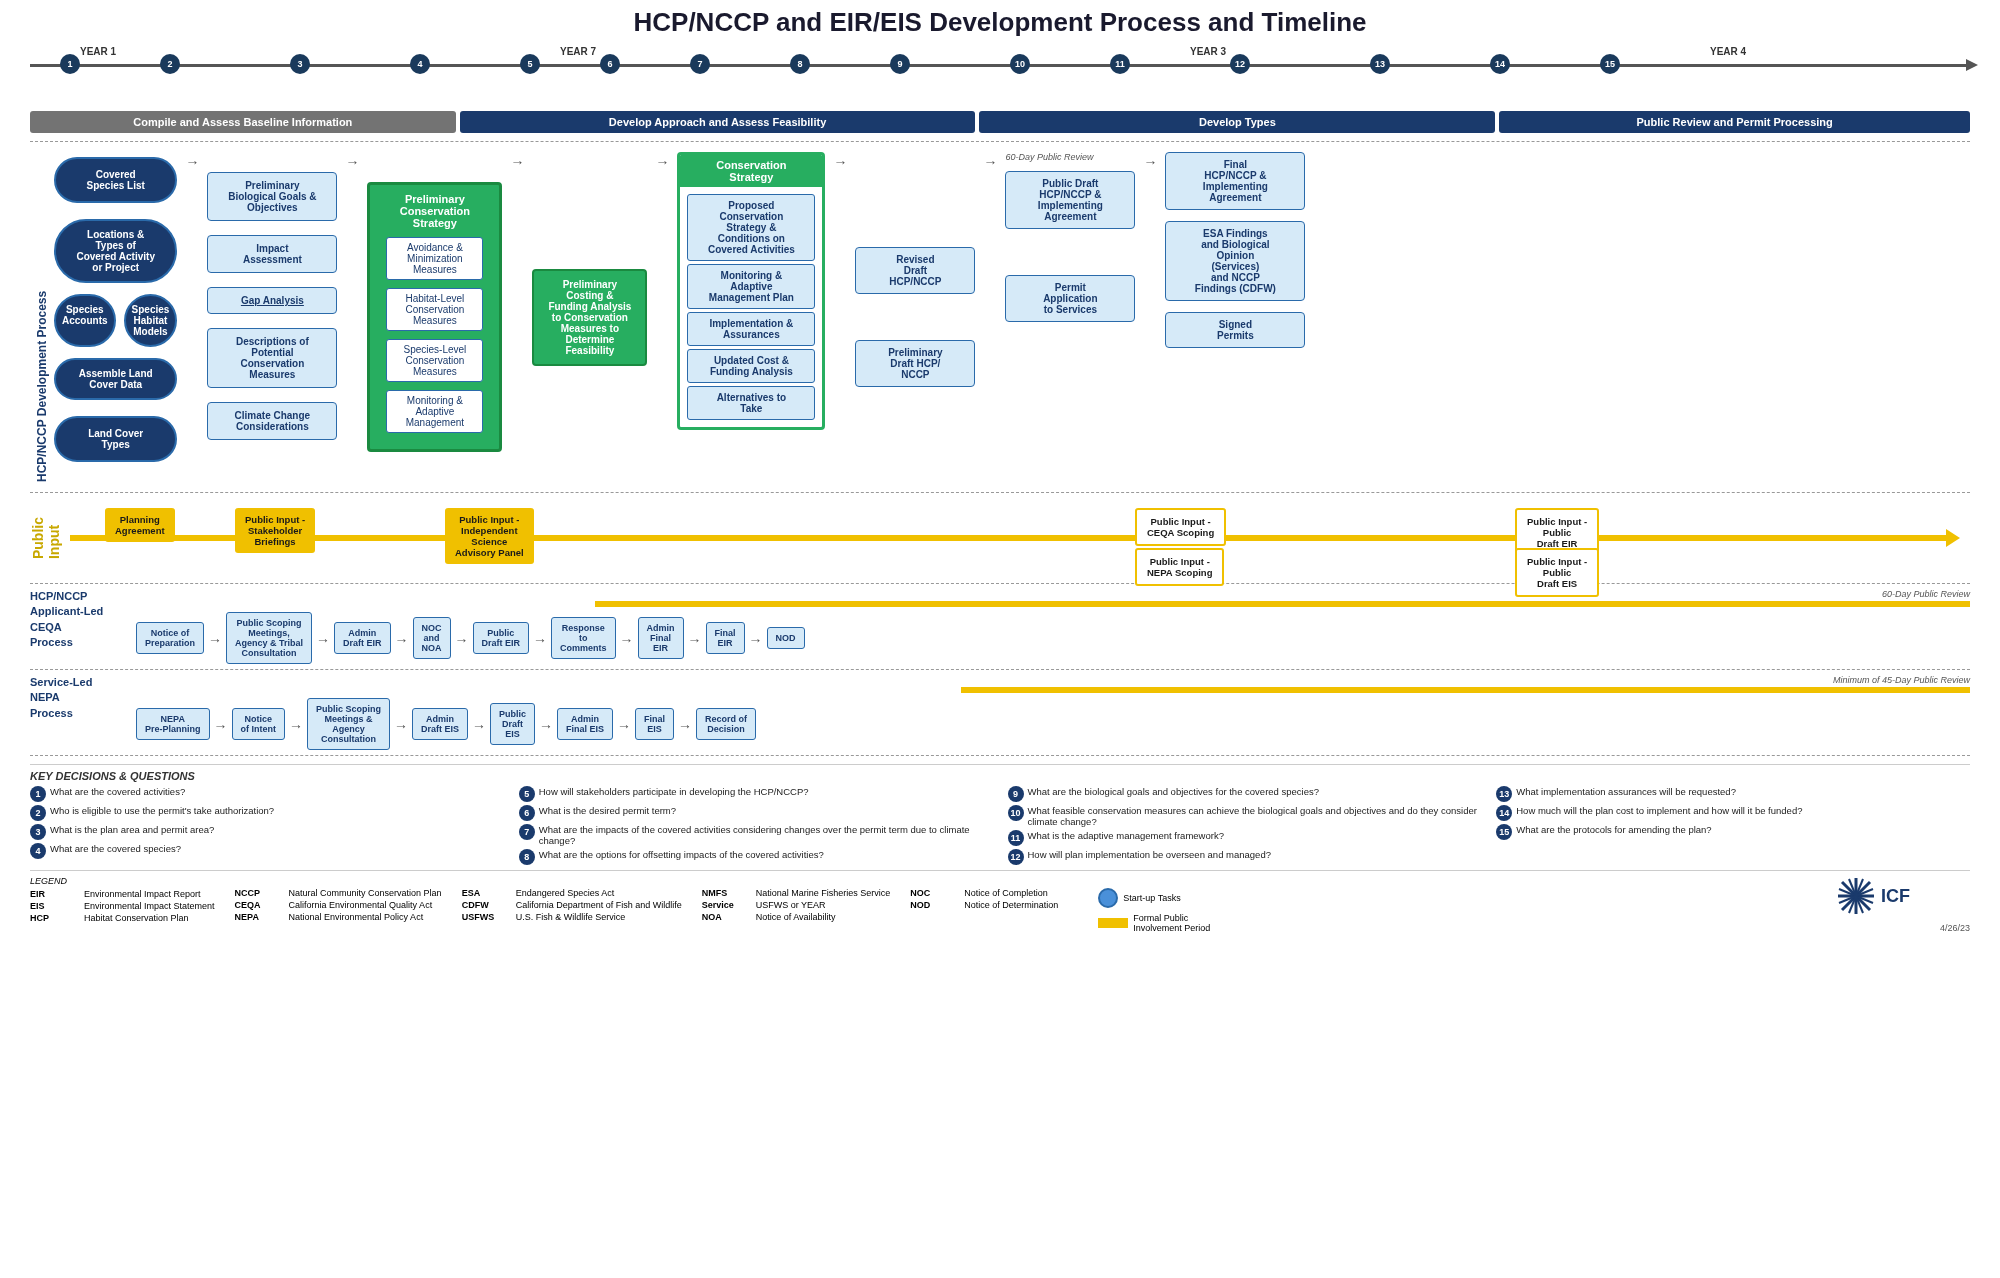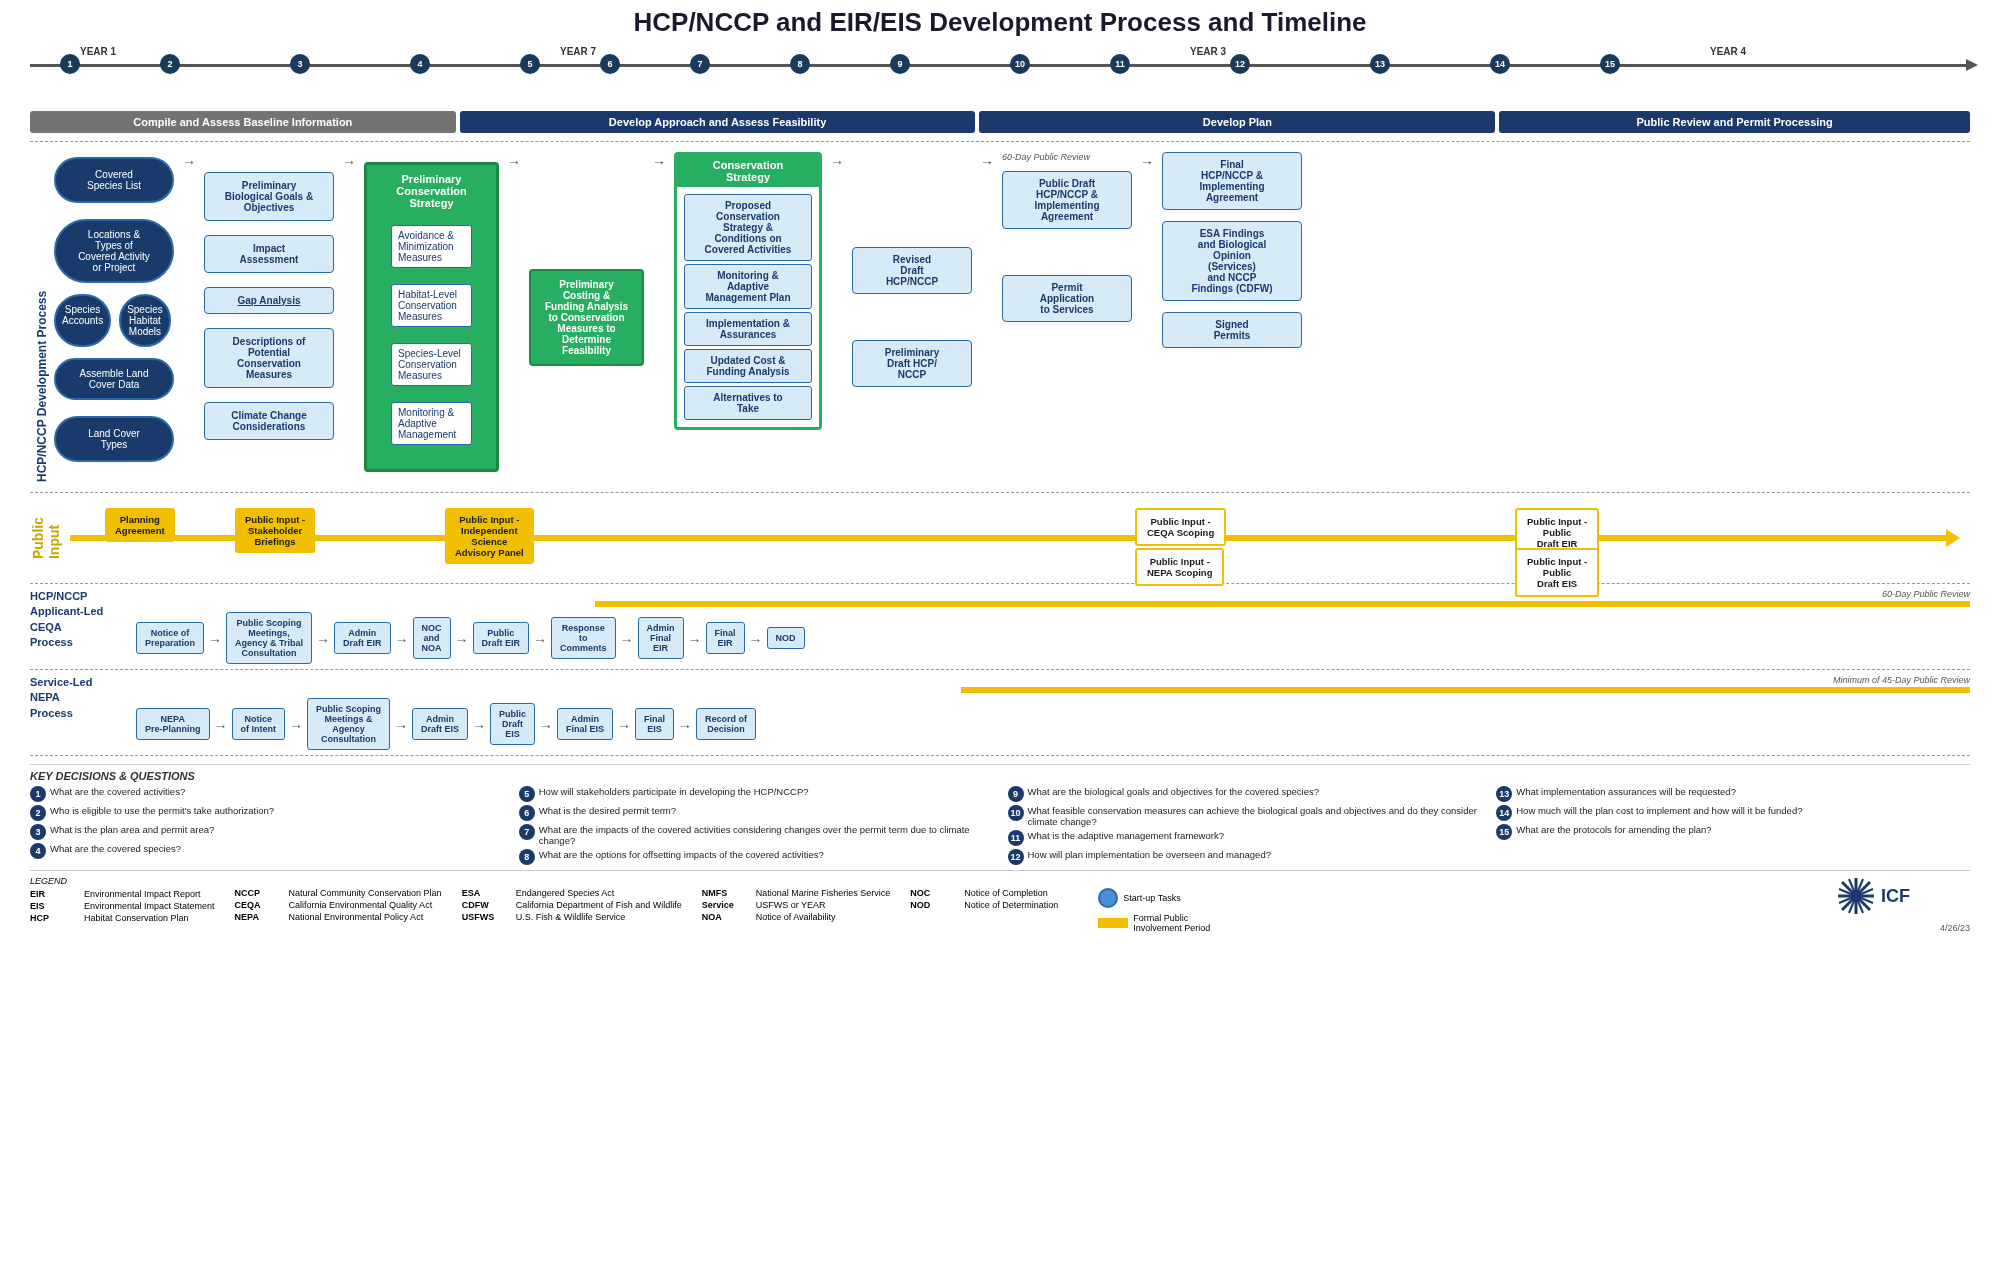--- a/index.html
+++ b/index.html
@@ -129,21 +129,21 @@
     }
 
     
     .oval-box {
       background: #4a90d9;
       color: white;
       border-radius: 50px;
       padding: 8px 12px;
       text-align: center;
       font-size: 10px;
-      font-weight: normal;
+      font-weight: bold;
       border: 2px solid #2a6aaa;
     }
     .oval-box.dark {
       background: #1a3a6c;
     }
 
     
     .rect-box {
       background: #d6eaf8;
       border: 1.5px solid #2a6aaa;
@@ -182,22 +182,23 @@
       border-radius: 3px;
     }
 
     
     .green-inner-box {
       background: white;
       border: 1.5px solid #2a6aaa;
       color: #1a3a6c;
       border-radius: 3px;
       padding: 4px 6px;
+      text-align: center;
       font-size: 10px;
-      margin: 16px;
+      margin: 8px;
     }
 
     
     .public-input-section {
       display: flex;
       margin: 5px 10px;
       align-items: center;
       min-height: 80px;
       position: relative;
     }
@@ -349,21 +350,21 @@
     <div style="position:absolute;top:8px;left:1080px;" class="timeline-node">11</div>
     <div style="position:absolute;top:8px;left:1200px;" class="timeline-node">12</div>
     <div style="position:absolute;top:8px;left:1340px;" class="timeline-node">13</div>
     <div style="position:absolute;top:8px;left:1460px;" class="timeline-node">14</div>
     <div style="position:absolute;top:8px;left:1570px;" class="timeline-node">15</div>
   </div>
 
   <div class="phase-bars">
     <div class="phase-bar phase1">Compile and Assess Baseline Information</div>
     <div class="phase-bar phase2">Develop Approach and Assess Feasibility</div>
-    <div class="phase-bar phase3">Develop Plan</div>
+    <div class="phase-bar phase3">Develop Types</div>
     <div class="phase-bar phase4">Public Review and Permit Processing</div>
   </div>
 
   <hr class="dashed-sep">
 
   <div class="process-section">
     <div class="process-label">HCP/NCCP Development Process</div>
 
     <div class="process-content">
 

